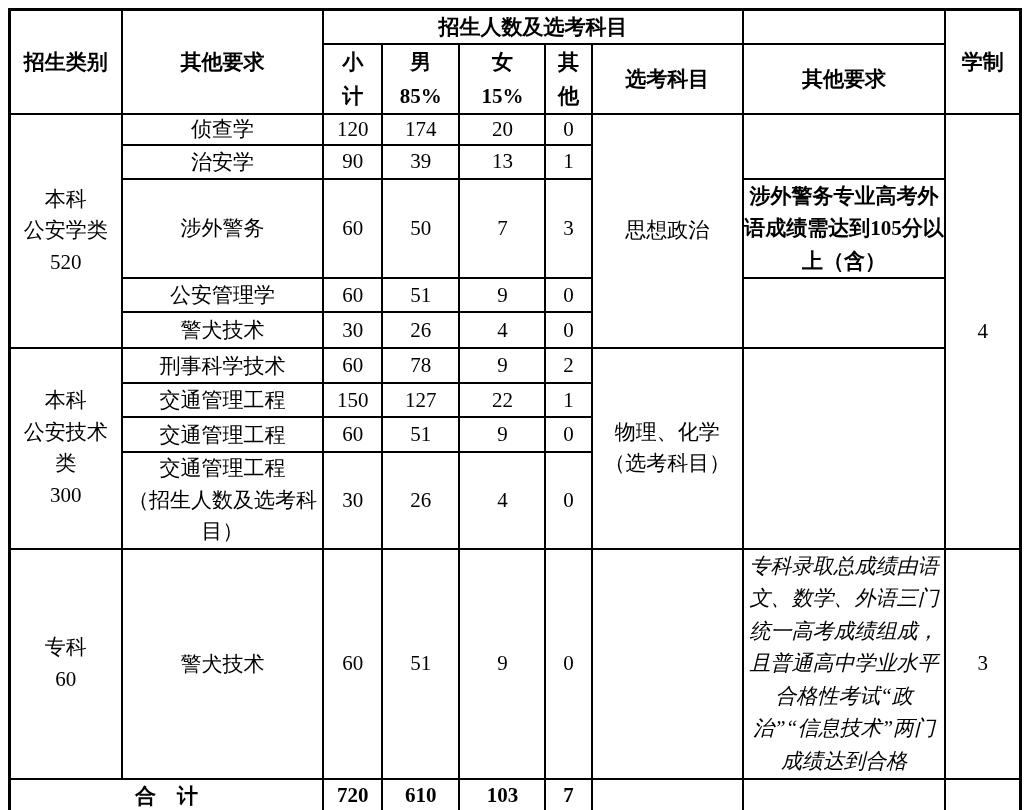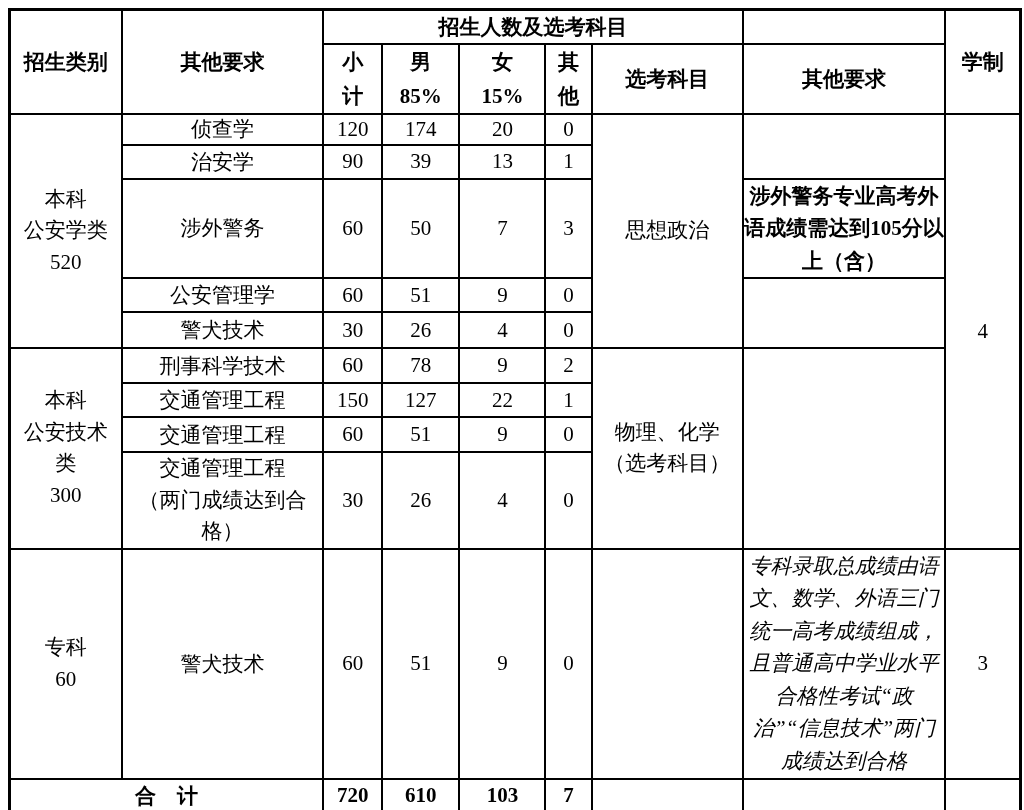--- a/index.html
+++ b/index.html
@@ -170,21 +170,21 @@
   <tr style="height:35px">
     <td>交通管理工程</td>
     <td>60</td>
     <td>51</td>
     <td>9</td>
     <td>0</td>
   </tr>
   <tr style="height:95px">
     <td class="major-note">
       <div>交通管理工程</div>
-      <div>（两门成绩达到合格）</div>
+      <div>（招生人数及选考科目）</div>
     </td>
     <td>30</td>
     <td>26</td>
     <td>4</td>
     <td>0</td>
   </tr>
 
   <tr style="height:226px">
     <td class="cat">
       <div>专科</div>

